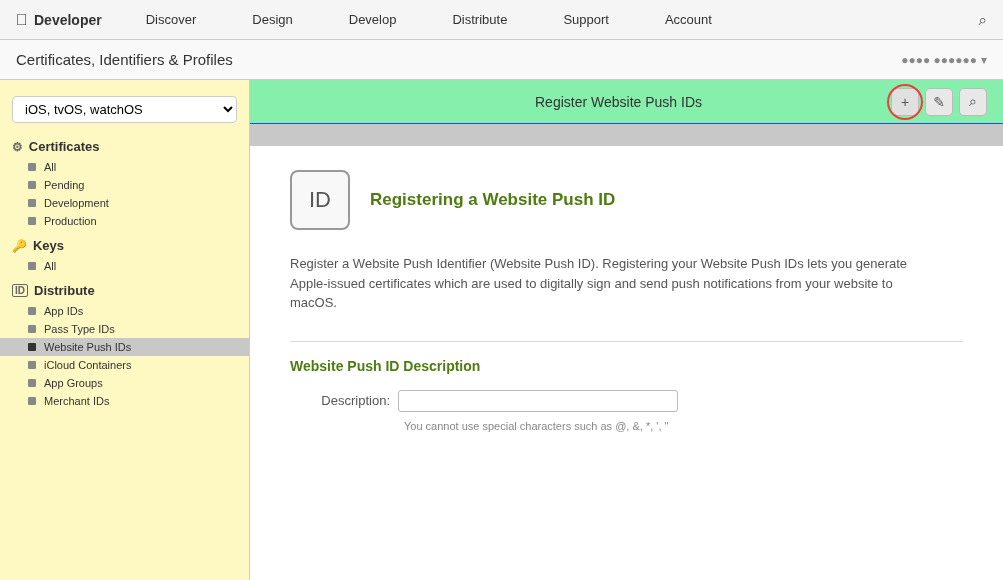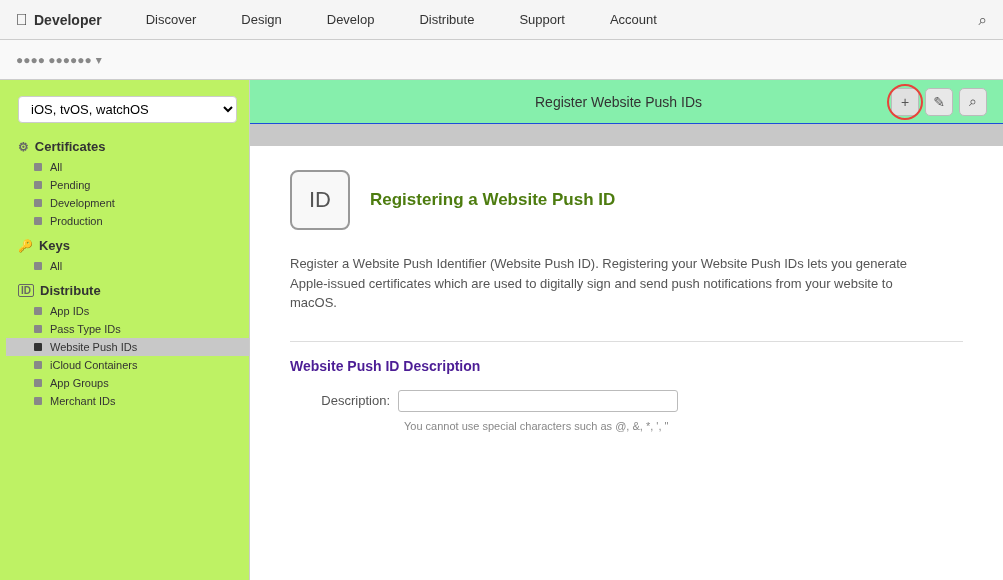--- a/index.html
+++ b/index.html
@@ -19,21 +19,21 @@
       align-items: center;
       gap: 6px;
       font-size: 14px;
       font-weight: 600;
       color: #333;
       margin-right: 24px;
     }
     .apple-logo { font-size: 16px; }
     .top-nav .nav-links {
       display: flex;
-      gap: 5px;
+      gap: 16px;
       flex: 1;
     }
     .top-nav .nav-link {
       padding: 0 20px;
       height: 40px;
       display: flex;
       align-items: center;
       font-size: 13px;
       color: #333;
       cursor: pointer;
@@ -62,26 +62,25 @@
 
     
     .main-layout {
       display: flex;
       height: calc(580px - 80px);
     }
 
     
     .sidebar {
       width: 250px;
-      background: #bef264;
+      background: #fef9c3;
       border-right: 1px solid #ccc;
       overflow-y: auto;
       padding-top: 8px;
       flex-shrink: 0;
-      padding-left: 6px;
     }
     .sidebar-platform-selector {
       margin: 8px 12px 12px 12px;
     }
     .sidebar-platform-selector select {
       width: 100%;
       padding: 4px 8px;
       font-size: 13px;
       border: 1px solid #ccc;
       border-radius: 4px;
@@ -217,21 +216,21 @@
 
     .section-divider {
       border: none;
       border-top: 1px solid #ddd;
       margin: 16px 0;
     }
 
     .section-subtitle {
       font-size: 14px;
       font-weight: 600;
-      color: #4c1d95;
+      color: #4d7c0f;
       margin-bottom: 16px;
     }
 
     .form-row {
       display: flex;
       align-items: center;
       gap: 8px;
       margin-bottom: 8px;
     }
     .form-label {
@@ -271,20 +270,21 @@
     <button class="nav-link">Distribute</button>
     <button class="nav-link">Support</button>
     <button class="nav-link">Account</button>
   </div>
   <div class="nav-right">
     <span class="search-icon-nav">⌕</span>
   </div>
 </nav>
 
 <div class="sub-header">
+  <span class="sub-header-title">Certificates, Identifiers &amp; Profiles</span>
   <div class="sub-header-account">
     <span>●●●● ●●●●●●</span>
     <span>▾</span>
   </div>
 </div>
 
 <div class="main-layout">
 
   <aside class="sidebar">
     <div class="sidebar-platform-selector">

